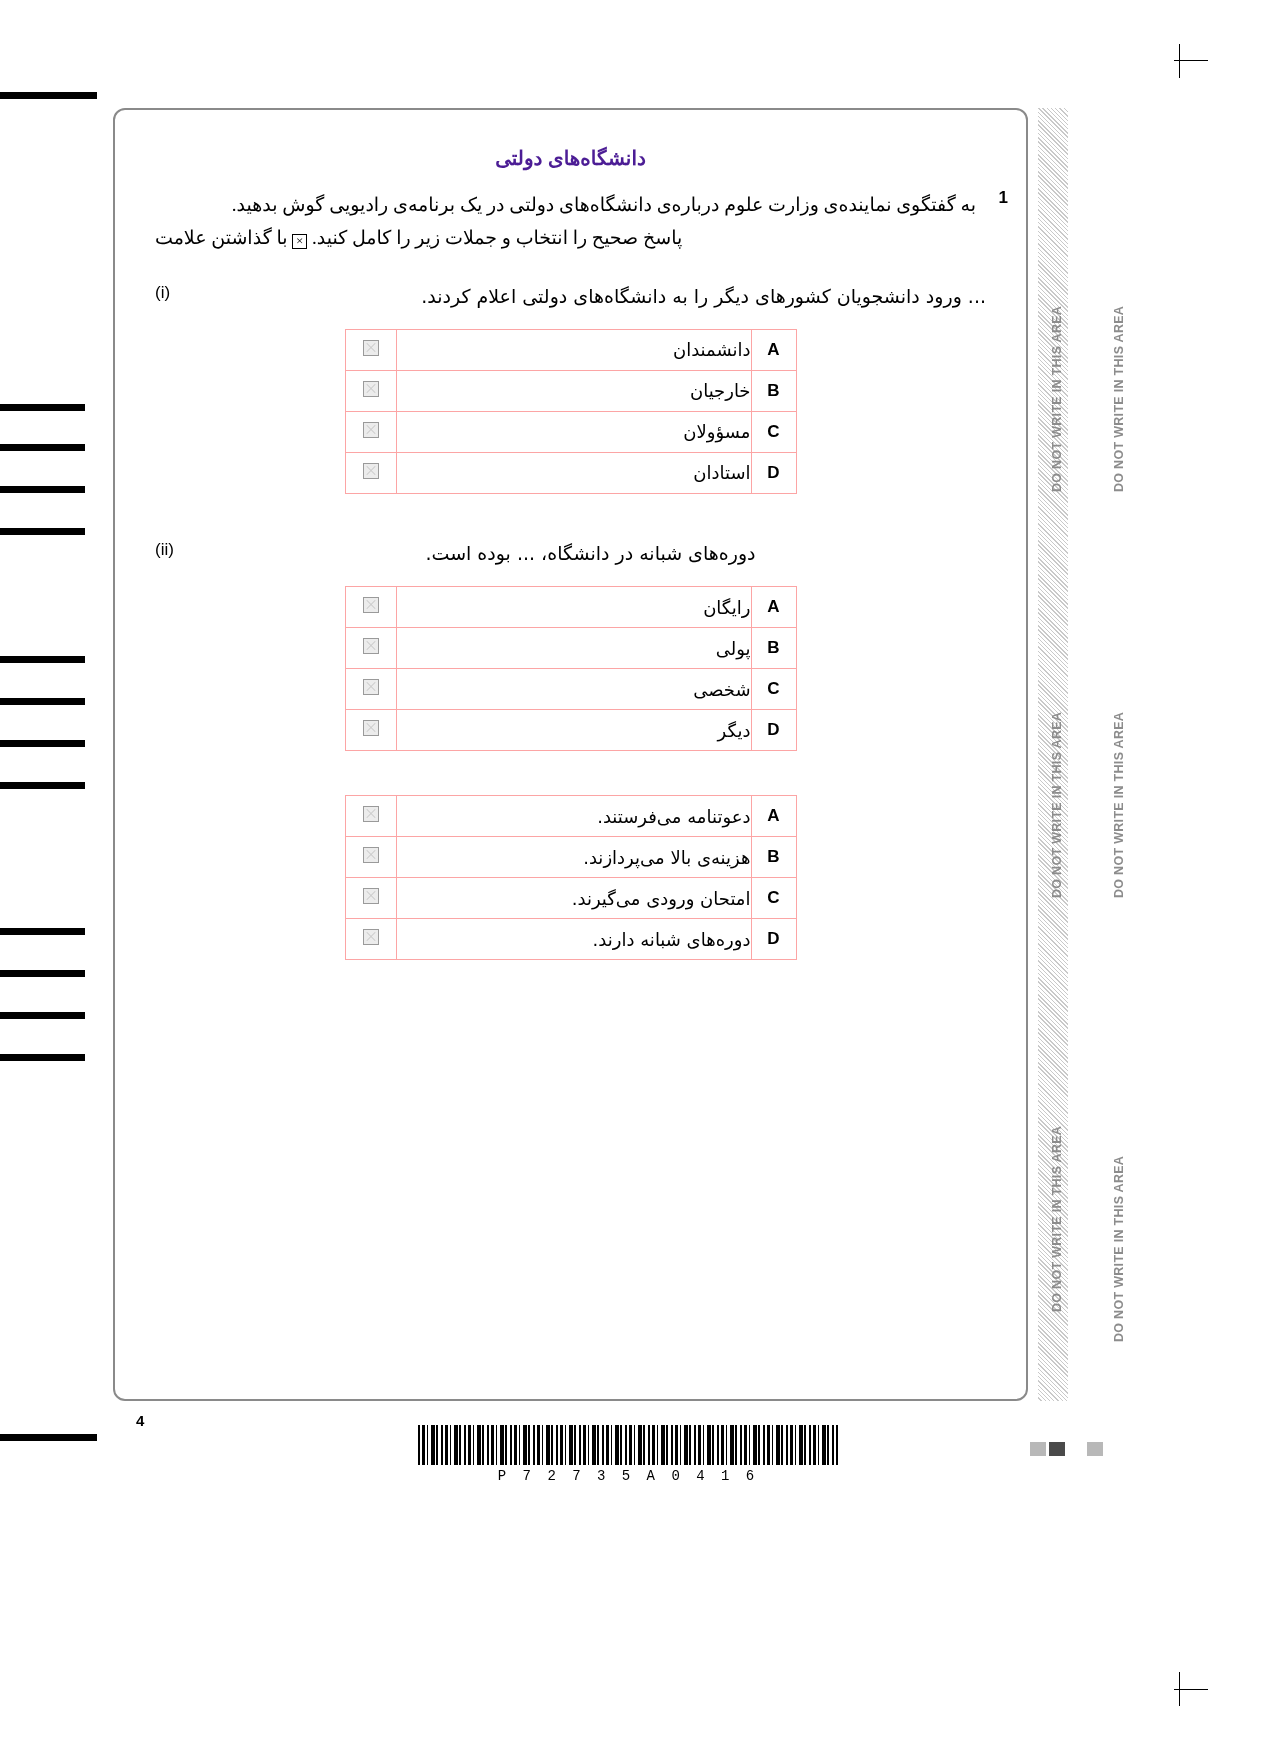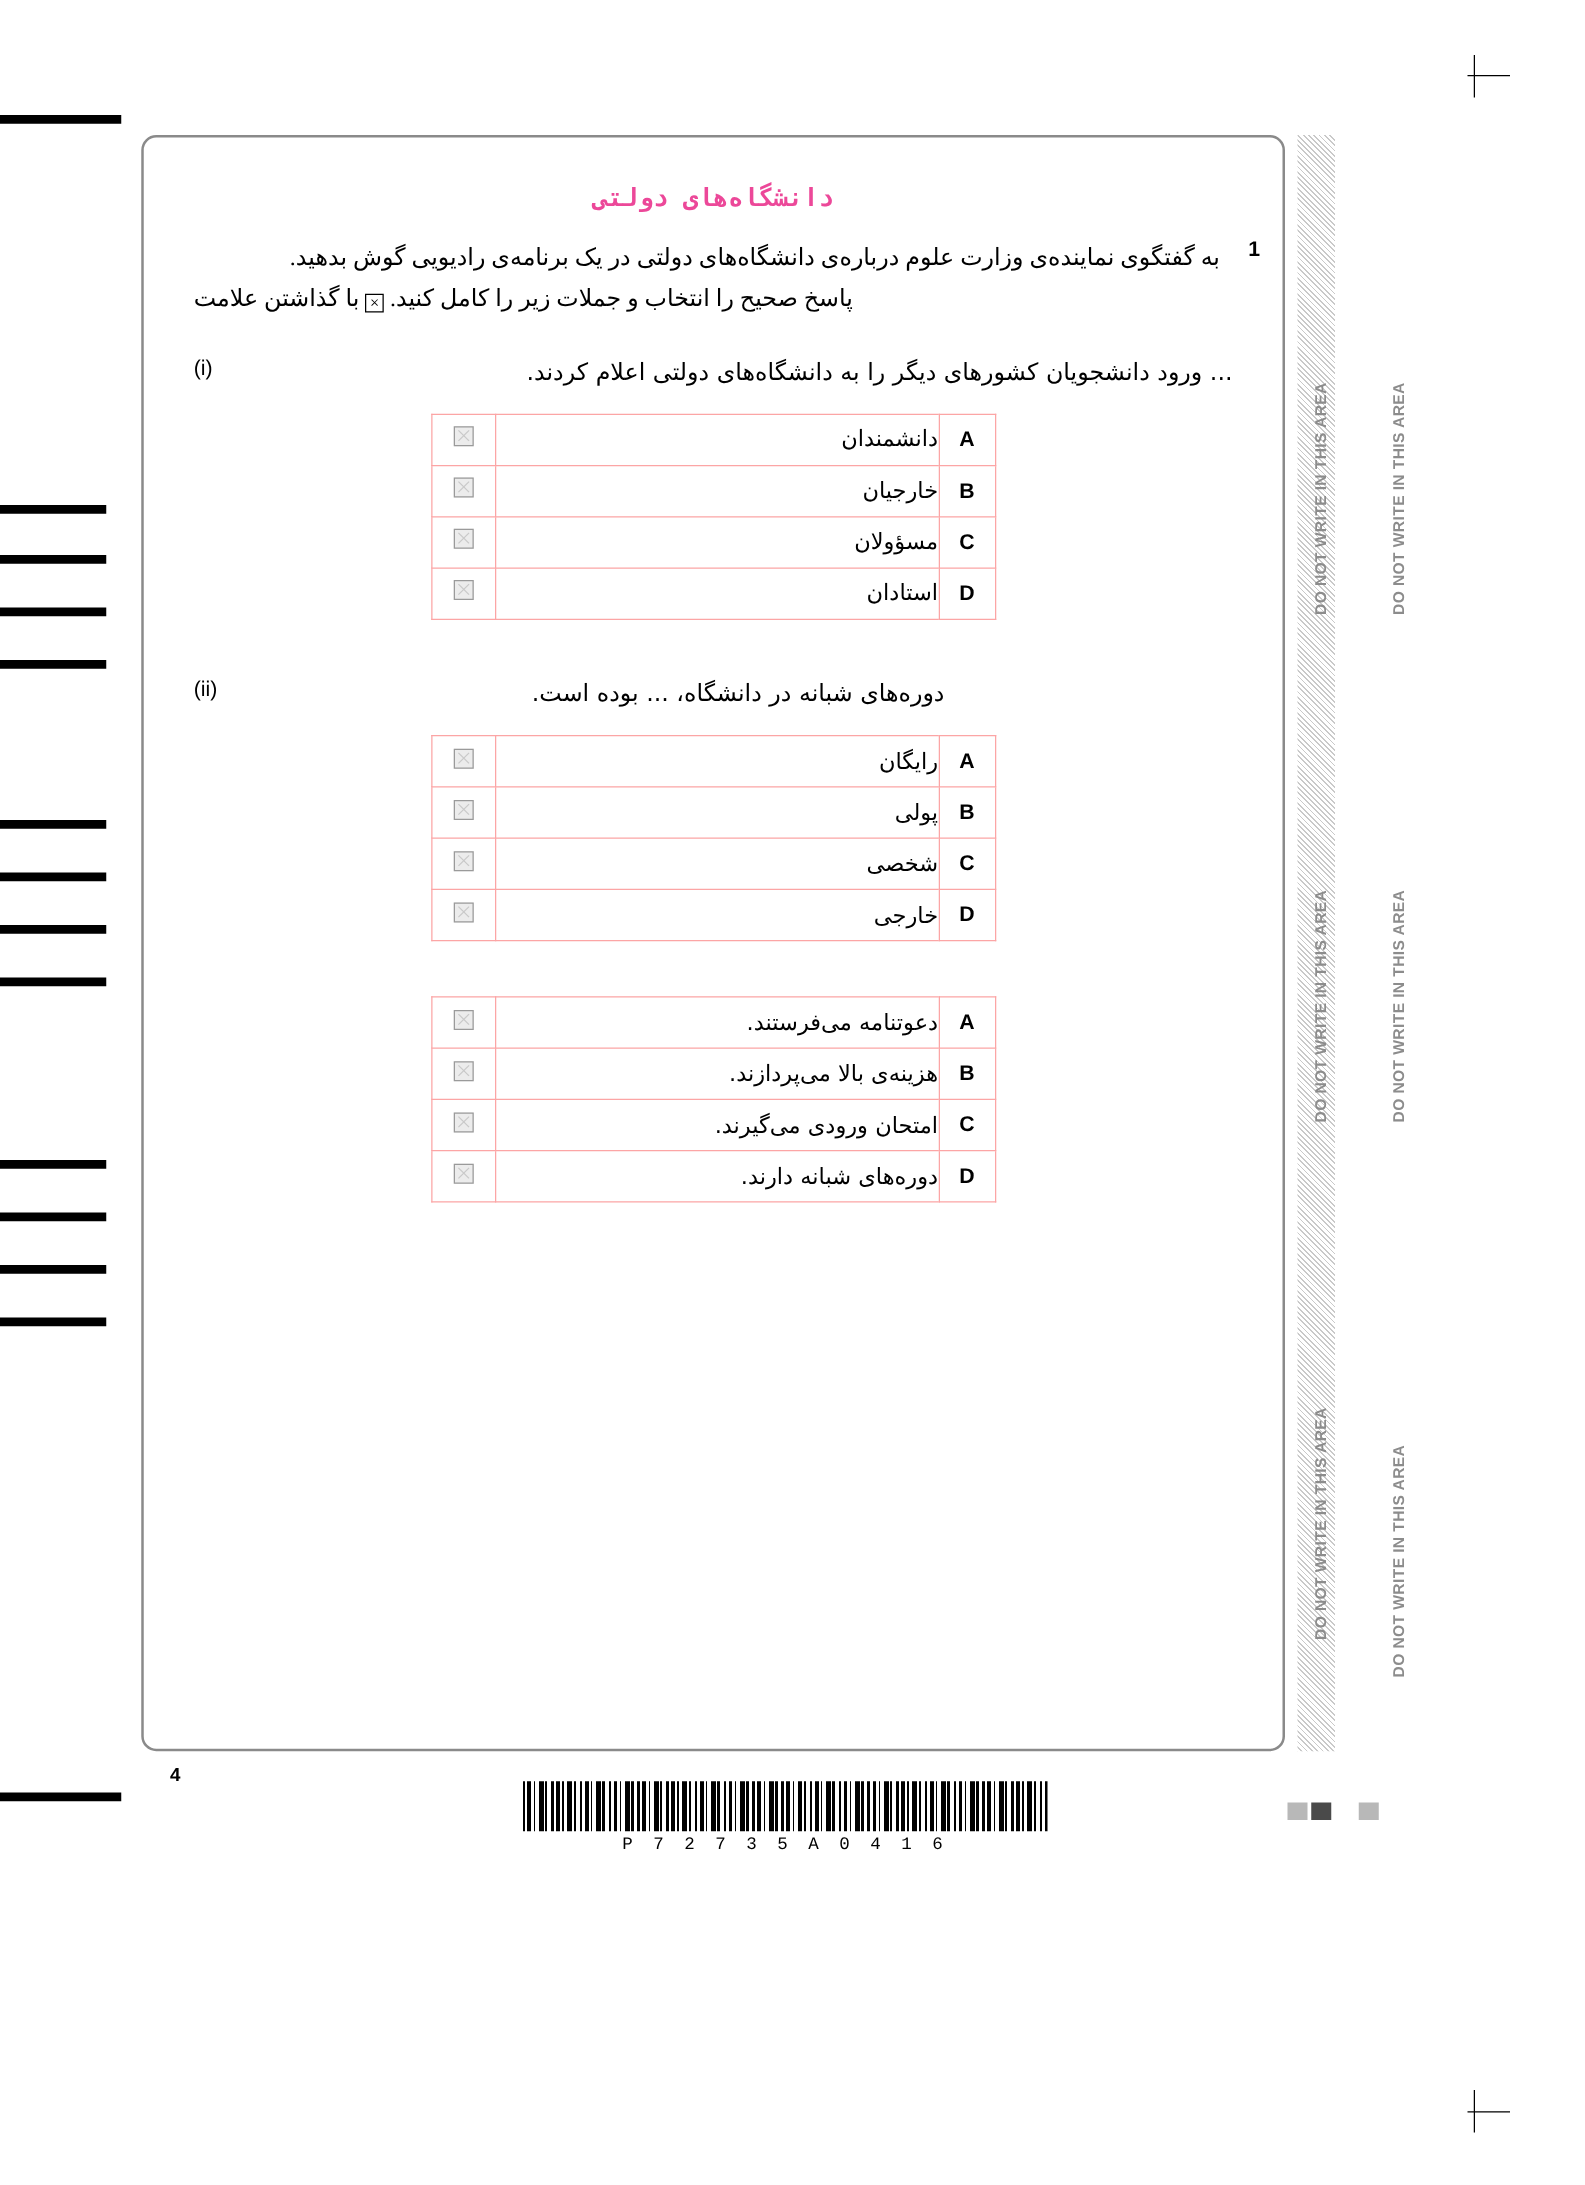--- a/index.html
+++ b/index.html
@@ -61,24 +61,24 @@
     height: 100%;
     box-sizing: border-box;
     padding: 28px 40px 0 40px;
     direction: rtl;
   }
 
   .heading {
     text-align: center;
     font-weight: bold;
     font-size: 20px;
-    color: #ec4899;
+    color: #4c1d95;
     margin: 8px 0 18px 0;
     direction: rtl;
-    font-family: Liberation Mono, monospace;
+    font-family: Liberation Sans, sans-serif;
   }
 
   .q-block {
     position: relative;
     direction: rtl;
   }
   .q-number {
     position: absolute;
     right: -22px;
     top: 0;
@@ -372,21 +372,21 @@
           <td class="opt-text">پولی</td>
           <td class="opt-box"><span class="checkbox"></span></td>
         </tr>
         <tr>
           <td class="opt-letter">C</td>
           <td class="opt-text">شخصی</td>
           <td class="opt-box"><span class="checkbox"></span></td>
         </tr>
         <tr>
           <td class="opt-letter">D</td>
-          <td class="opt-text">خارجی</td>
+          <td class="opt-text">دیگر</td>
           <td class="opt-box"><span class="checkbox"></span></td>
         </tr>
       </tbody>
         </table>
     </div>
 
     <div class="subq" style="margin-top:44px;">
 
       <table class="options">
         <tbody>

